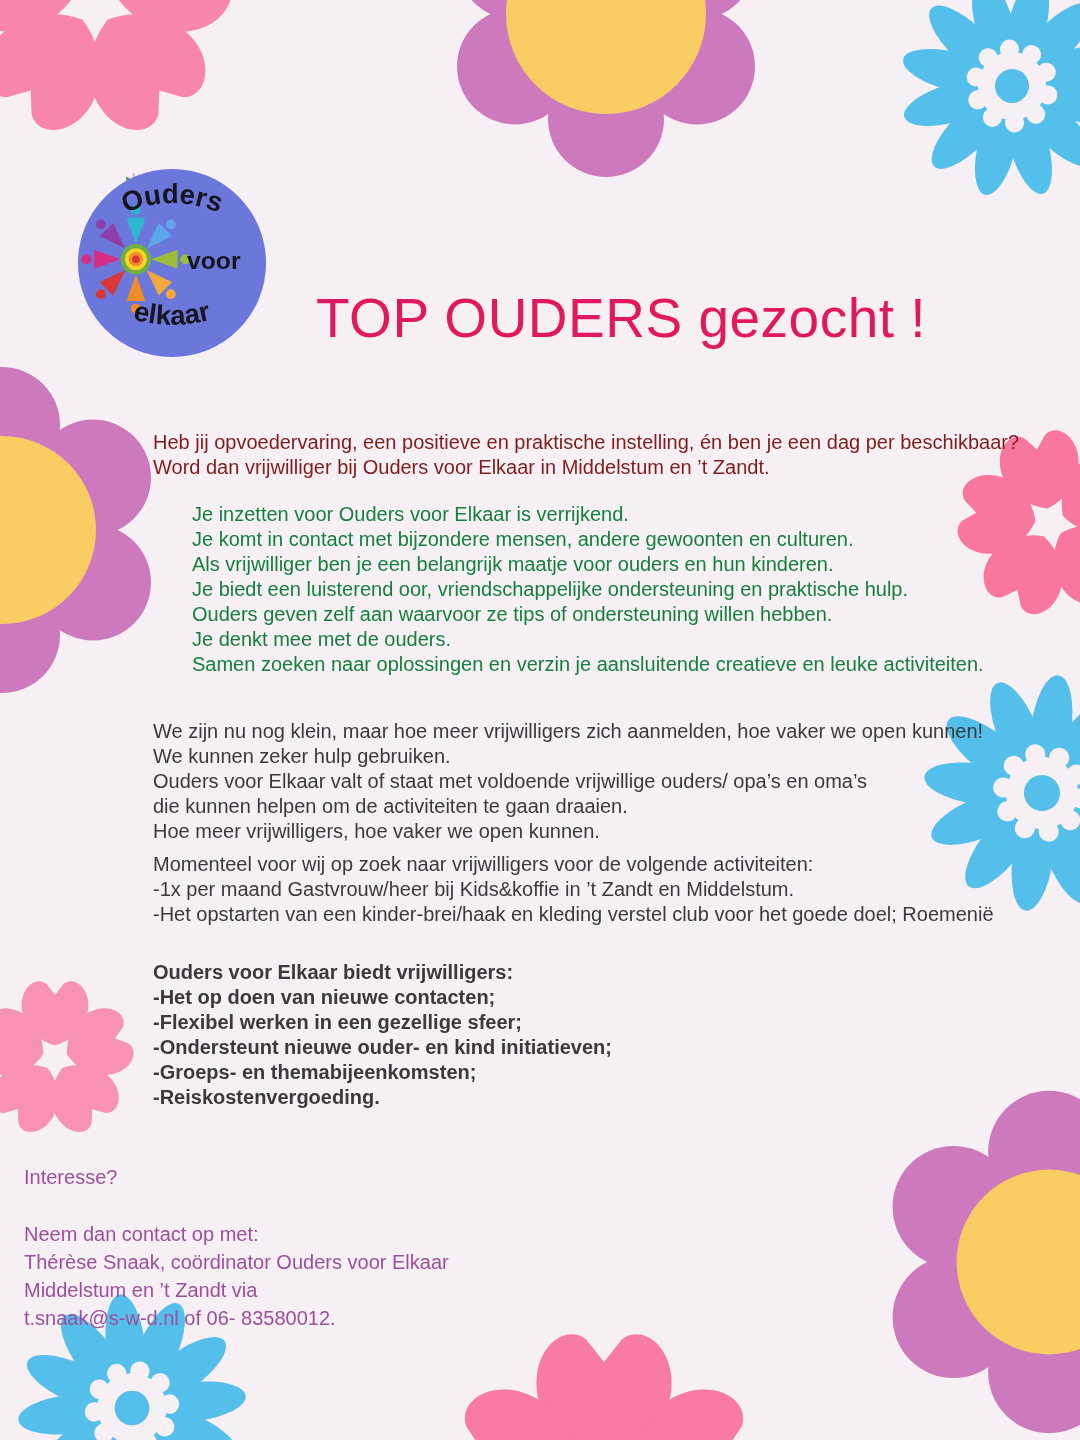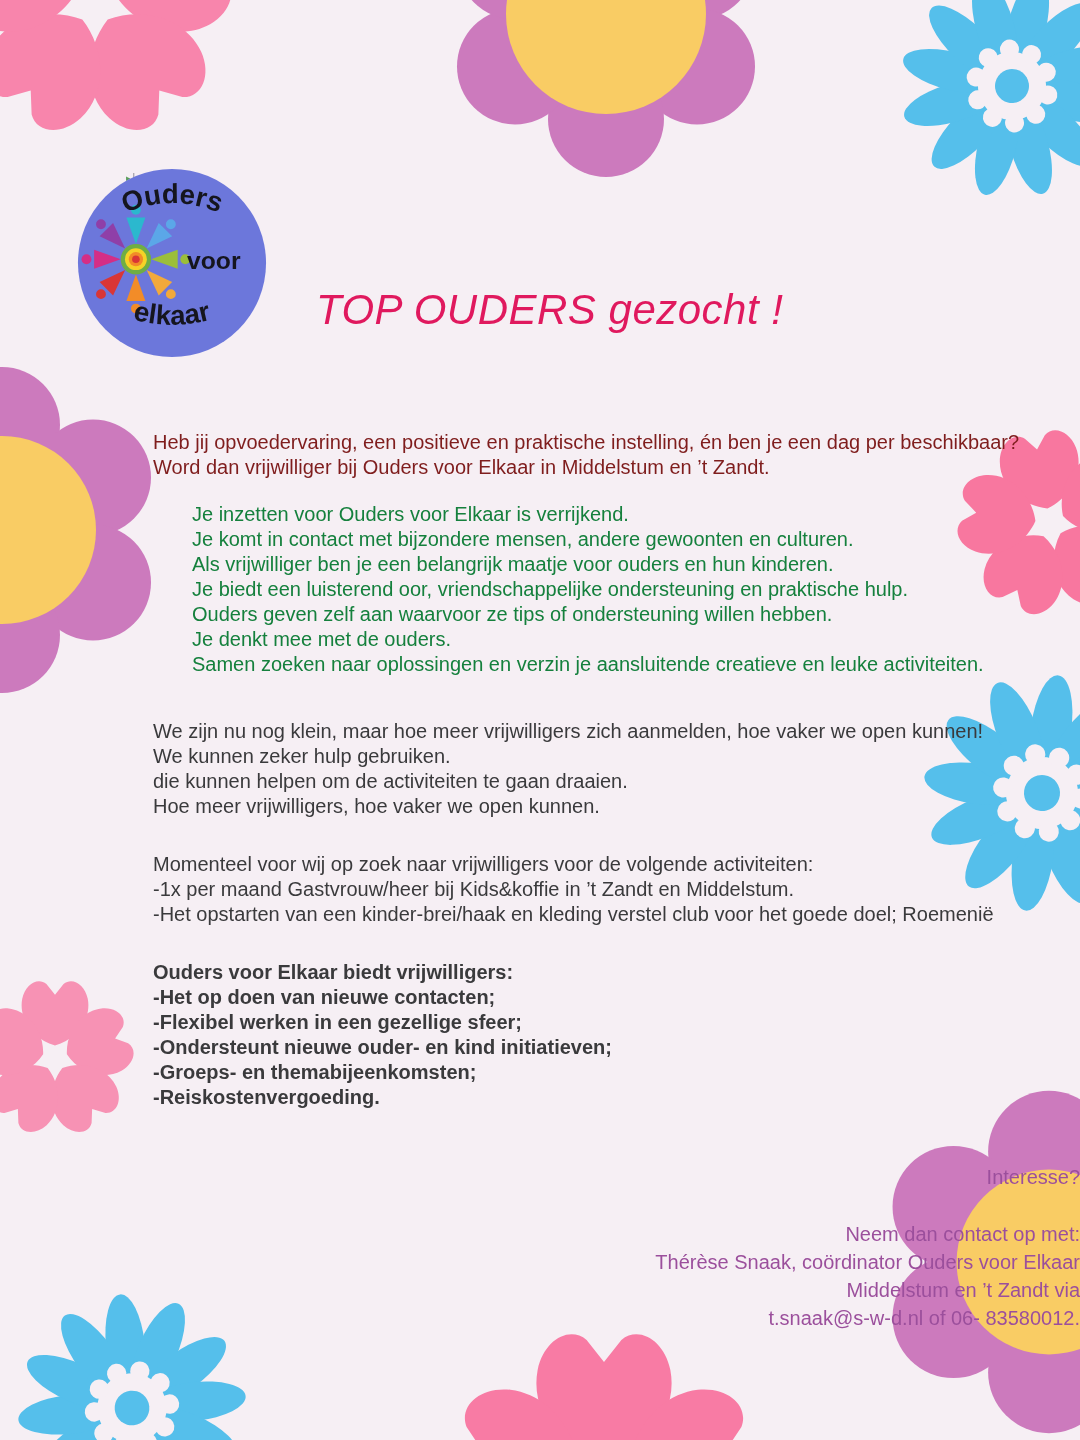--- a/index.html
+++ b/index.html
@@ -5,23 +5,23 @@
 <style>
   html,body{margin:0;padding:0;}
   body{font-family:"Liberation Sans",sans-serif;}
   .canvas{position:relative;width:1080px;height:1440px;overflow:hidden;background:#F6EFF4;}
   svg.decor{position:absolute;left:0;top:0;z-index:0;}
   .logo{position:absolute;left:77px;top:168px;width:190px;height:190px;z-index:2;}
   .logo svg{display:block;}
   .logo-text{font-family:"Liberation Sans",sans-serif;font-weight:bold;}
   .watermark{position:absolute;left:126px;top:172px;font-size:10px;color:#8F8D95;white-space:nowrap;}
   .wm-arrow{color:#5B9E5B;font-size:9px;margin-right:2px;}
-  .title{position:absolute;left:316px;top:286px;font-size:42px;letter-spacing:0.5px;z-index:2;white-space:nowrap;font-style:italic;}
+  .title{position:absolute;left:316px;top:286px;font-size:55px;letter-spacing:0.5px;z-index:2;white-space:nowrap;}
   .para{position:absolute;left:153px;font-size:20px;line-height:25px;z-index:2;white-space:nowrap;}
-  .centered{position:absolute;left:24px;width:1056px;text-align:right;font-size:20px;z-index:2;}
+  .centered{position:absolute;left:24px;width:1056px;text-align:left;font-size:20px;z-index:2;}
   .contact-lines{line-height:28px;}
 </style>
 </head>
 <body>
 
 <div class="canvas" style="background: rgb(246, 239, 244);">
 
   <svg width="0" height="0" style="position:absolute" aria-hidden="true">
     <defs>
       <path id="sakura-petal" d="M 0 -16 C -28 -24 -47 -50 -42 -76 C -38 -95 -22 -104 -11 -95 L 0 -81 L 11 -95 C 22 -104 38 -95 42 -76 C 47 -50 28 -24 0 -16 Z"></path>
@@ -179,20 +179,21 @@
       <div>Je komt in contact met bijzondere mensen, andere gewoonten en culturen.</div>
       <div>Als vrijwilliger ben je een belangrijk maatje voor ouders en hun kinderen.</div>
       <div>Je biedt een luisterend oor, vriendschappelijke ondersteuning en praktische hulp.</div>
       <div>Ouders geven zelf aan waarvoor ze tips of ondersteuning willen hebben.</div>
       <div>Je denkt mee met de ouders.</div>
       <div>Samen zoeken naar oplossingen en verzin je aansluitende creatieve en leuke activiteiten.</div>
     </div>
   <div class="para" style="top: 719px; color: rgb(58, 58, 60);">
       <div>We zijn nu nog klein, maar hoe meer vrijwilligers zich aanmelden, hoe vaker we open kunnen!</div>
       <div>We kunnen zeker hulp gebruiken.</div>
+      <div>Ouders voor Elkaar valt of staat met voldoende vrijwillige ouders/ opa’s en oma’s</div>
       <div>die kunnen helpen om de activiteiten te gaan draaien.</div>
       <div>Hoe meer vrijwilligers, hoe vaker we open kunnen.</div>
     </div>
   <div class="para" style="top: 852px; color: rgb(58, 58, 60);">
       <div>Momenteel voor wij op zoek naar vrijwilligers voor de volgende activiteiten:</div>
       <div>-1x per maand Gastvrouw/heer bij Kids&amp;koffie in ’t Zandt en Middelstum.</div>
       <div>-Het opstarten van een kinder-brei/haak en kleding verstel club voor het goede doel; Roemenië</div>
     </div>
   <div class="para" style="top: 960px; color: rgb(58, 58, 60); font-weight: bold;">
       <div>Ouders voor Elkaar biedt vrijwilligers:</div>

